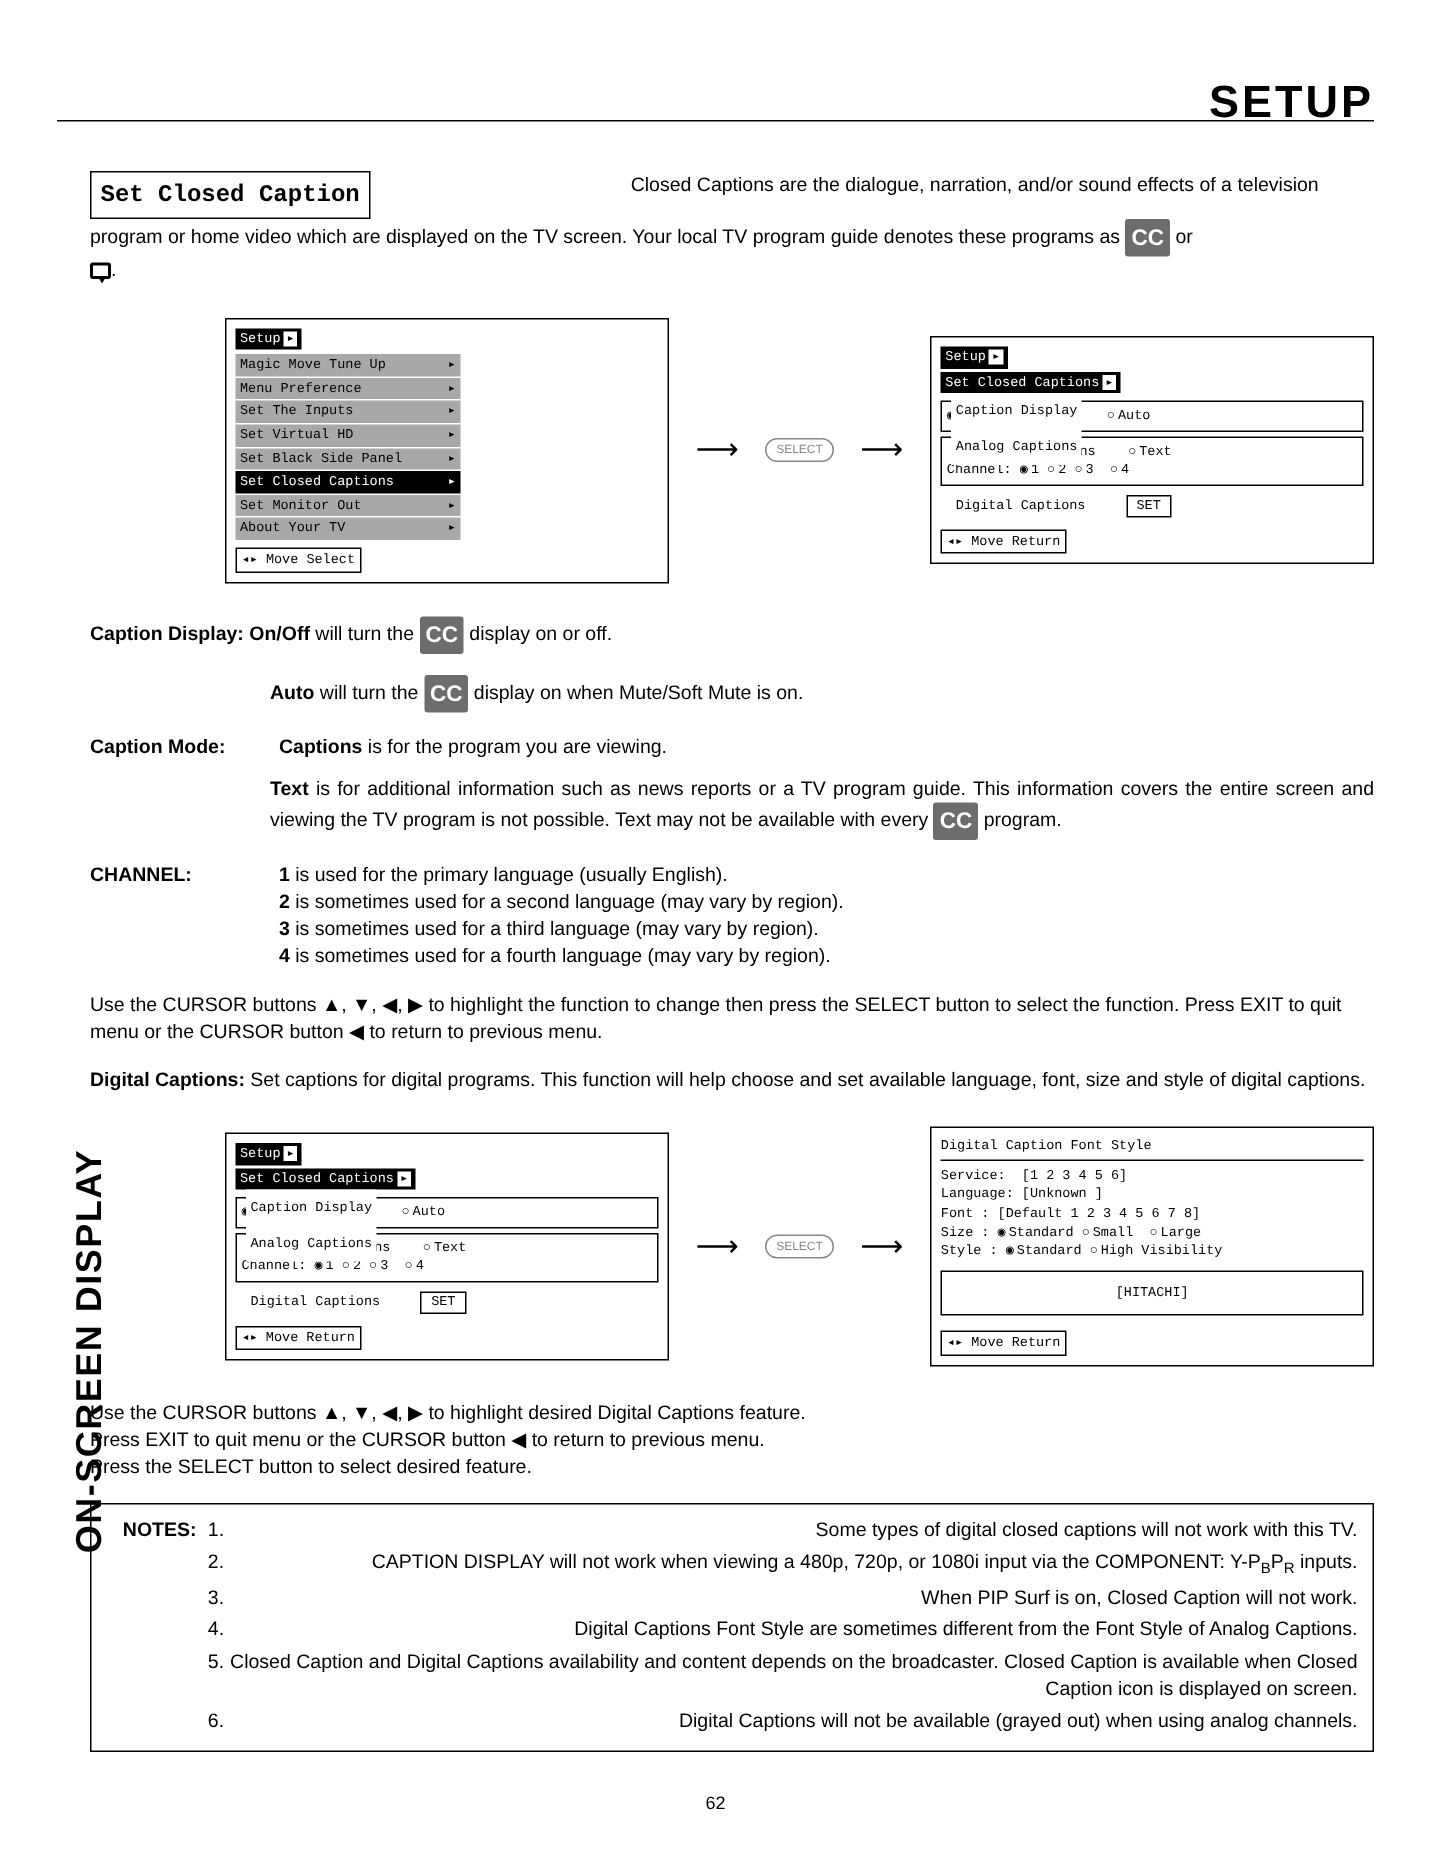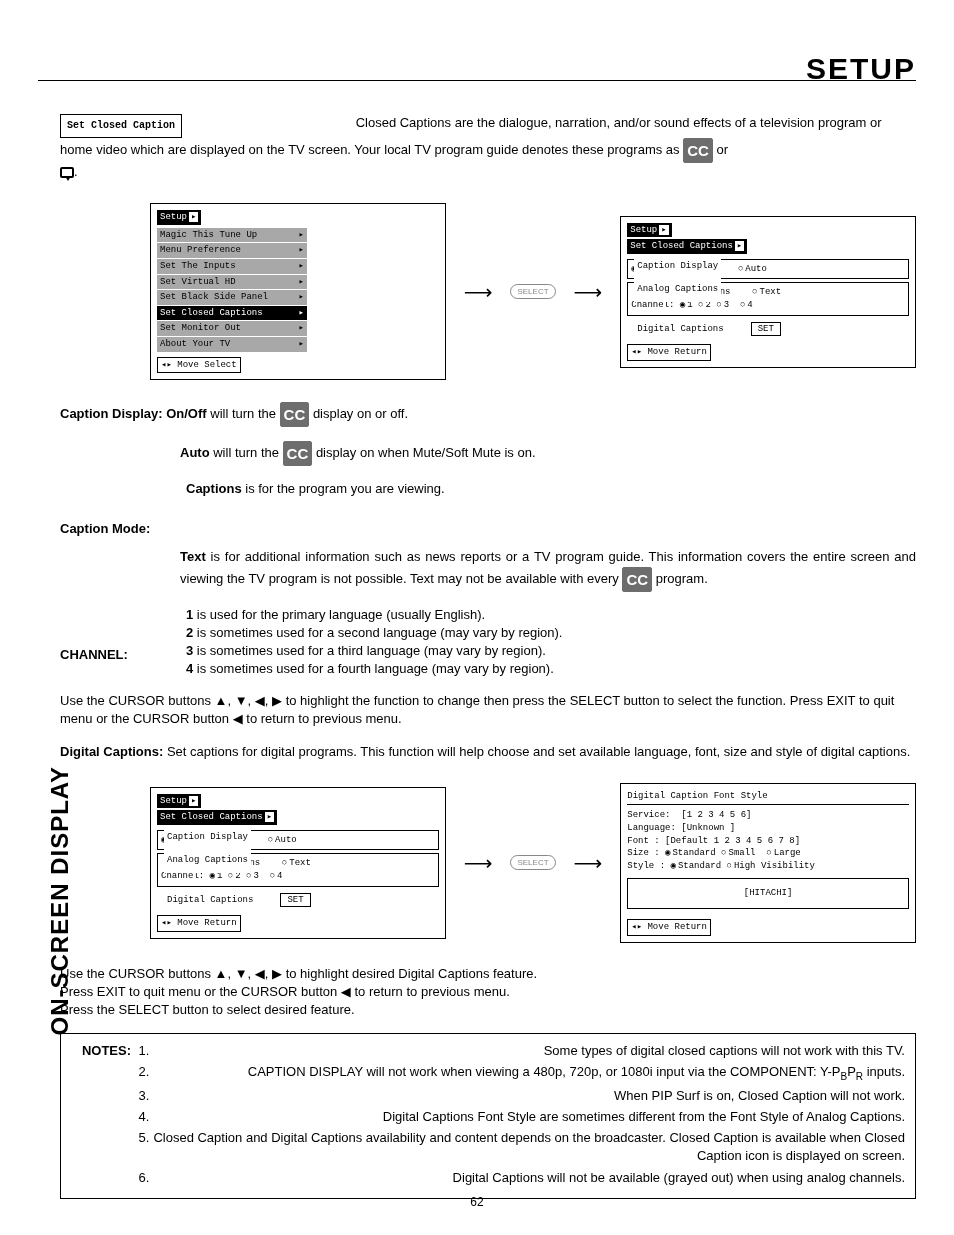--- a/index.html
+++ b/index.html
@@ -21,21 +21,21 @@
     font-weight: bold;
     letter-spacing: 2px;
   }
   .content { position: absolute; left: 60px; right: 38px; top: 114px; font-size: 13px; line-height: 1.4; }
   .scc-badge {
     display: inline-block;
     border: 1.5px solid #000;
     padding: 4px 6px;
     font-family: "Courier New", monospace;
     font-weight: bold;
-    font-size: 10px;
+    font-size: 16px;
     vertical-align: top;
     text-align: center;
   }
   .intro { margin-left: 170px; text-align: justify; }
   .cc-badge {
     display: inline-block;
     background: #6d6d6d;
     color: #fff;
     font-size: 15px;
     font-weight: bold;
@@ -84,21 +84,21 @@
   .sel-btn {
     border: 1px solid #888; border-radius: 8px; padding: 1px 6px; font-size: 8px; color:#888;
   }
   .osd-group { border: 1px solid #000; padding: 3px; margin: 3px 0; position: relative; }
   .osd-group .gl { position: absolute; top: -6px; left: 6px; background:#fff; padding: 6px 3px;}
   .radio::before { content:"○"; margin-right:2px;}
   .radio.on::before { content:"◉"; margin-right:2px;}
   .setbtn { border:1px solid #000; padding:0 6px; display:inline-block;}
   .section { margin: 14px 0; }
   .deflist { display: grid; grid-template-columns: 120px 1fr; gap: 4px 6px; margin-bottom: 10px;}
-  .deflist .dt { font-weight: bold; margin-top: 40px; }
+  .deflist .dt { font-weight: bold; }
   .sub-indent { margin-left: 120px; margin-bottom: 14px; text-align: justify;}
   .just { text-align: justify; }
   .notes-box { border: 1.5px solid #000; padding: 8px 10px; margin-top: 14px; text-align: right; }
   .notes-grid { display:grid; grid-template-columns: 60px 1fr; gap: 4px 4px;}
   .notes-grid ol { padding-left: 18px; }
   .notes-grid li { margin-bottom: 3px; }
   .pagenum { position:absolute; bottom: 26px; left:0; right:0; text-align:center; font-size:12px;}
   .sidebar-vert {
     position:absolute;
     left: 46px;
@@ -130,21 +130,21 @@
       <br>
       <span style="margin-left:0;"><span class="bubble"></span><span>.</span></span>
     </div>
   </div>
 
   <div class="osd-row">
     <div class="osd-panel">
       <span class="hdr"><span>Setup</span><span class="arrow">▸</span></span>
       <div id="osd1-items">
           <div class="osd-item">
-            <span>Magic This Tune Up</span>
+            <span>Magic Move Tune Up</span>
             <span>▸</span>
           </div>
           <div class="osd-item">
             <span>Menu Preference</span>
             <span>▸</span>
           </div>
           <div class="osd-item">
             <span>Set The Inputs</span>
             <span>▸</span>
           </div>

